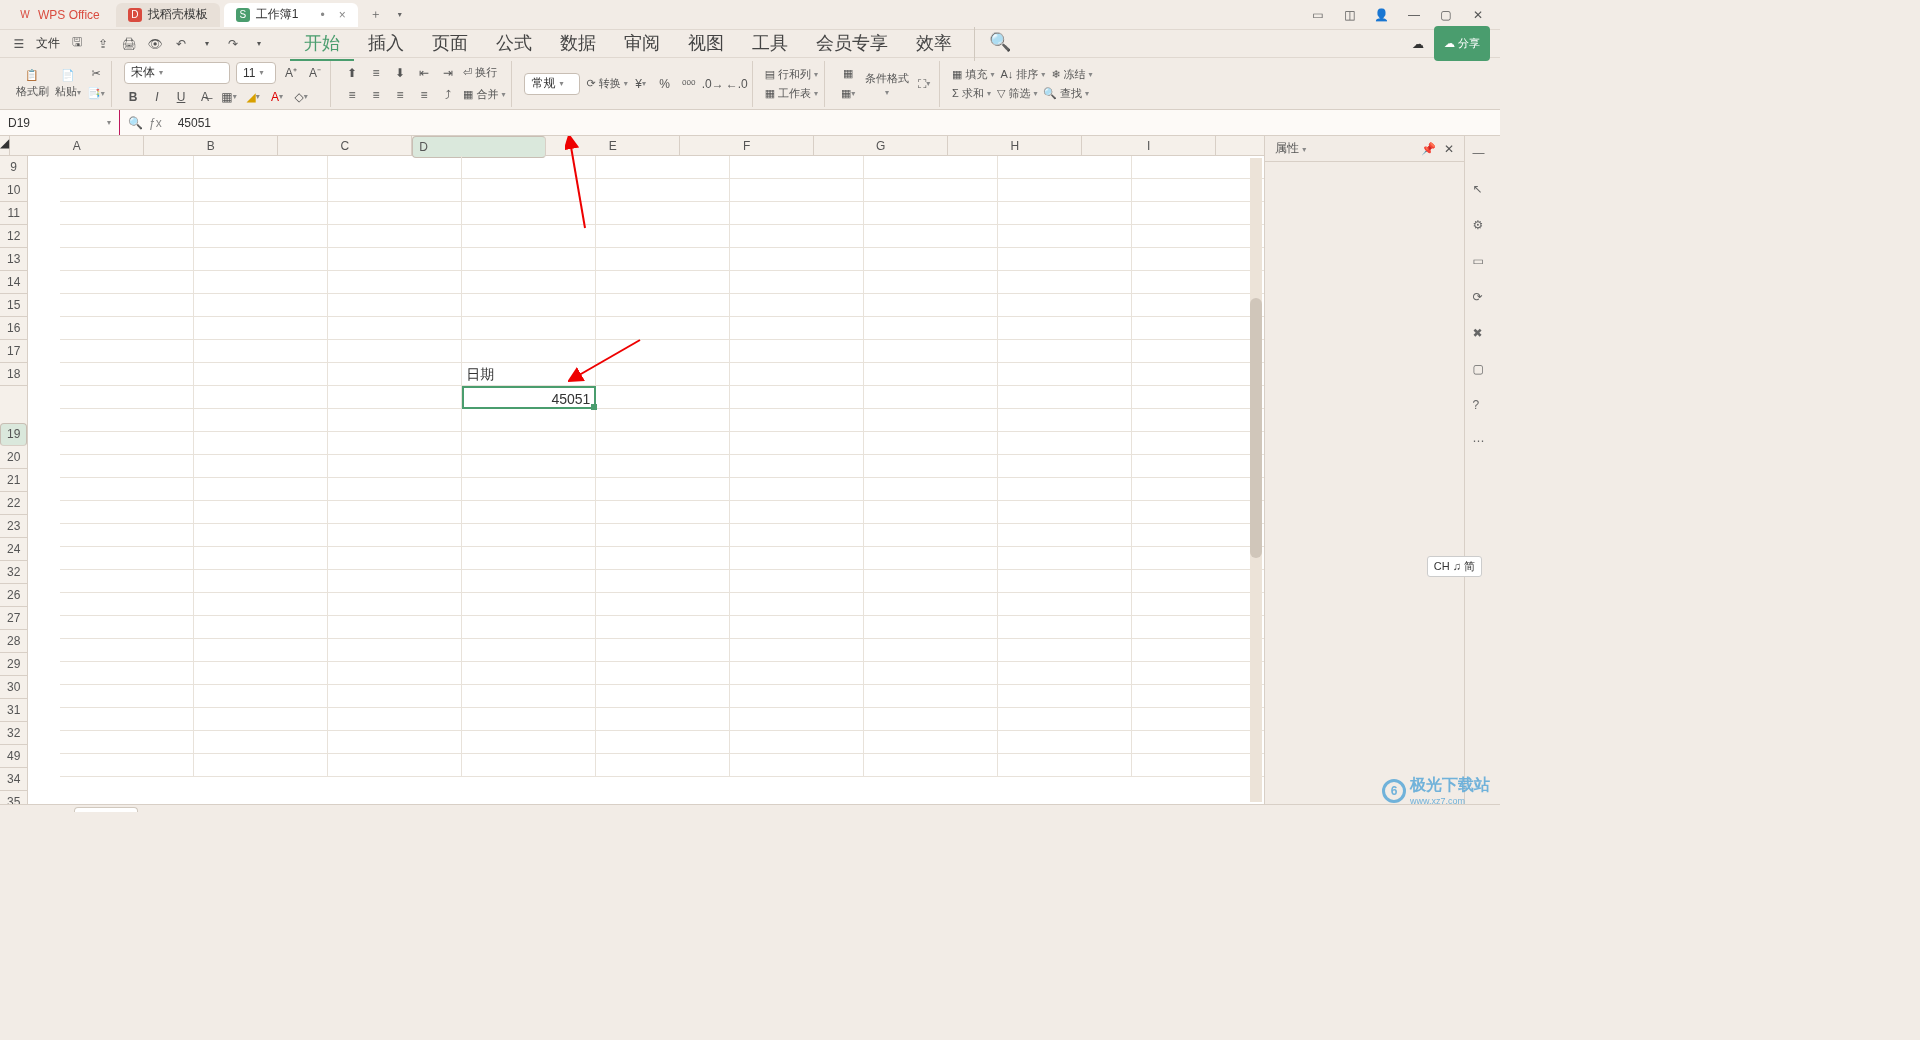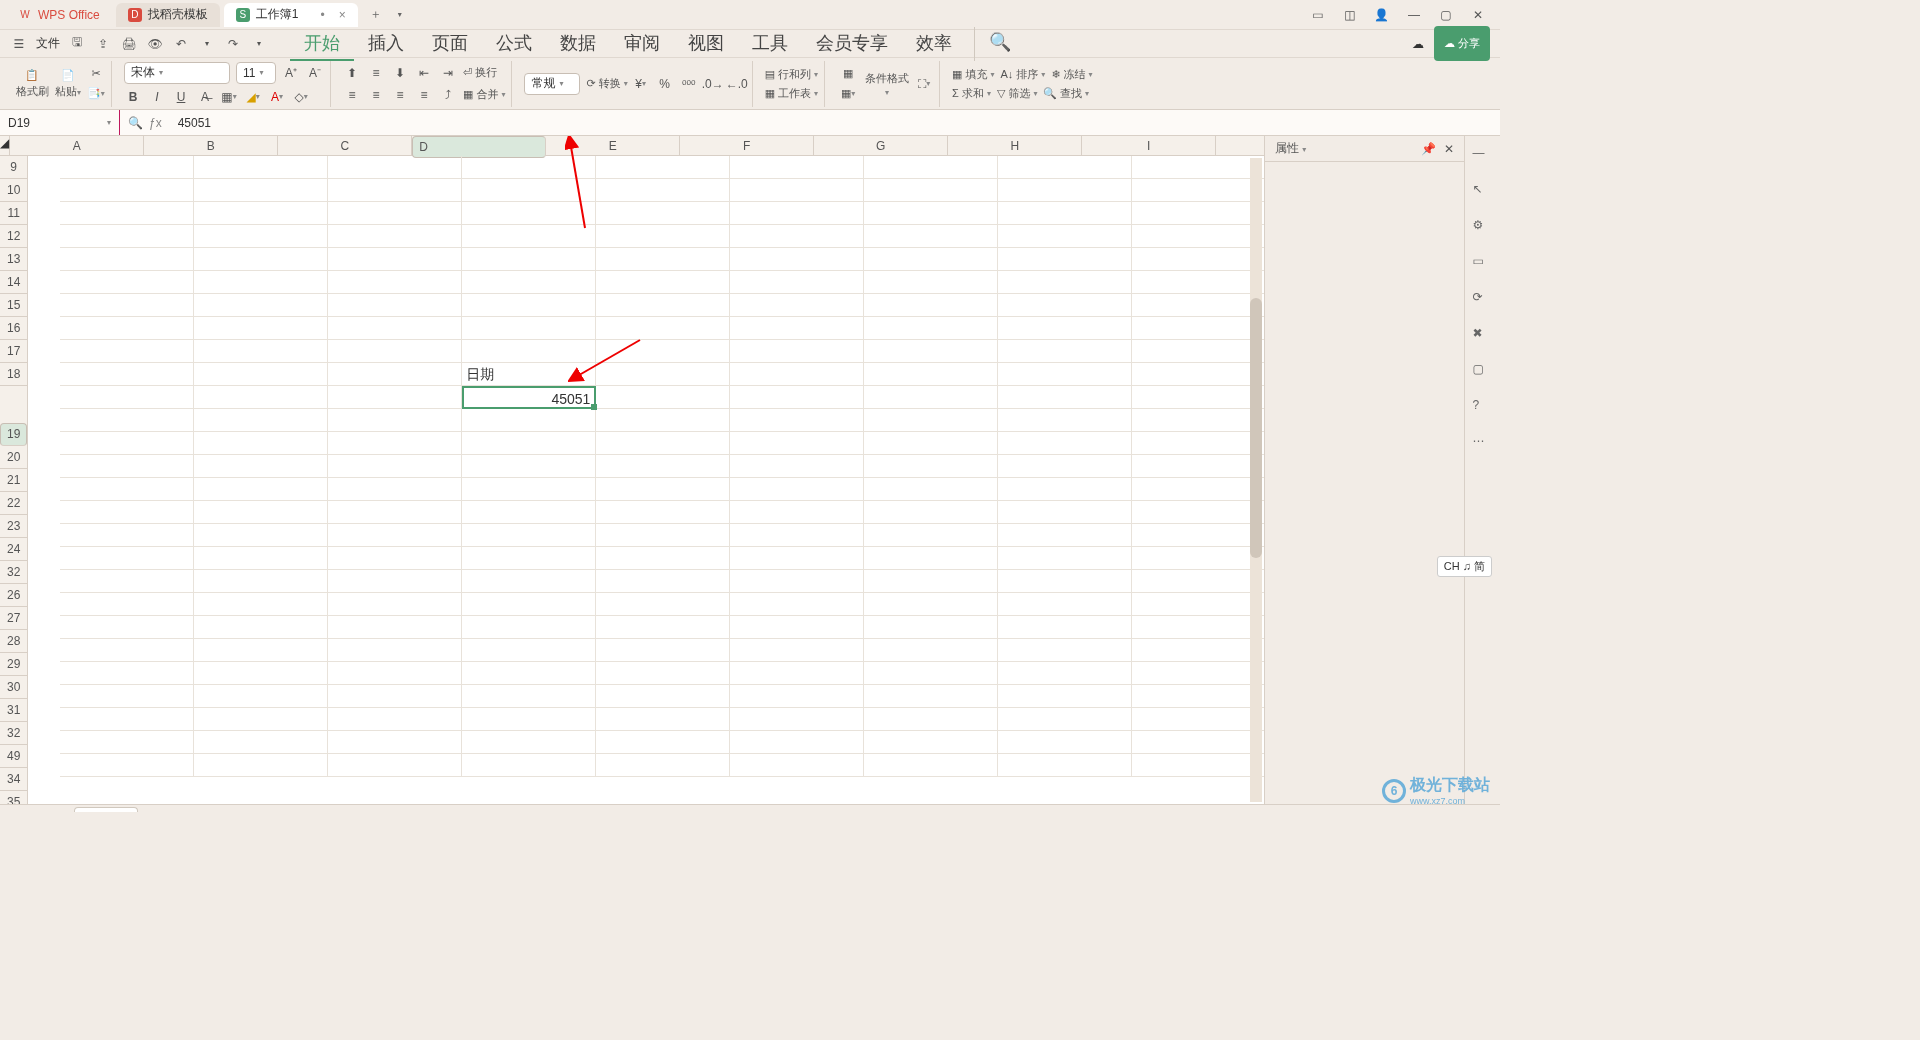--- a/index.html
+++ b/index.html
@@ -86,21 +86,21 @@
 .hsbar { flex: 1; display: flex; justify-content: center; }
 .hsbar .track { width: 480px; height: 10px; background: #e2dad0; border-radius: 5px; position: relative; }
 
 
 .statusbar { height: 22px; background: #f2ece6; border-top: 1px solid #d8cfc6; display: flex; align-items: center; padding: 0 10px; gap: 10px; font-size: 11px; color: #555; }
 .statusbar .right { margin-left: auto; display: flex; gap: 10px; align-items: center; }
 .zoom-slider { width: 90px; height: 4px; background: #d0c8be; position: relative; }
 .zoom-slider .knob { position: absolute; left: 50%; top: -3px; width: 10px; height: 10px; background: #888; border-radius: 50%; }
 
 
-.ime { position: absolute; right: 8px; top: 556px; background: #fff; border: 1px solid #ccc; padding: 2px 6px; font-size: 11px; border-radius: 3px; z-index: 20; }
+.ime { position: absolute; right: 18px; top: 556px; background: #fff; border: 1px solid #ccc; padding: 2px 6px; font-size: 11px; border-radius: 3px; z-index: 20; }
 
 
 .wm { position: absolute; right: 10px; bottom: 6px; z-index: 30; opacity: 0.85; }
 .wm .logo { display: flex; align-items: center; gap: 4px; }
 .wm .circle { width: 24px; height: 24px; border: 3px solid #5aa8d8; border-radius: 50%; display: flex; align-items: center; justify-content: center; color: #5aa8d8; font-weight: bold; }
 .wm .txt1 { color: #5aa8d8; font-size: 16px; font-weight: bold; }
 .wm .txt2 { color: #5aa8d8; font-size: 9px; }
 </style>
 </head>
 <body>

